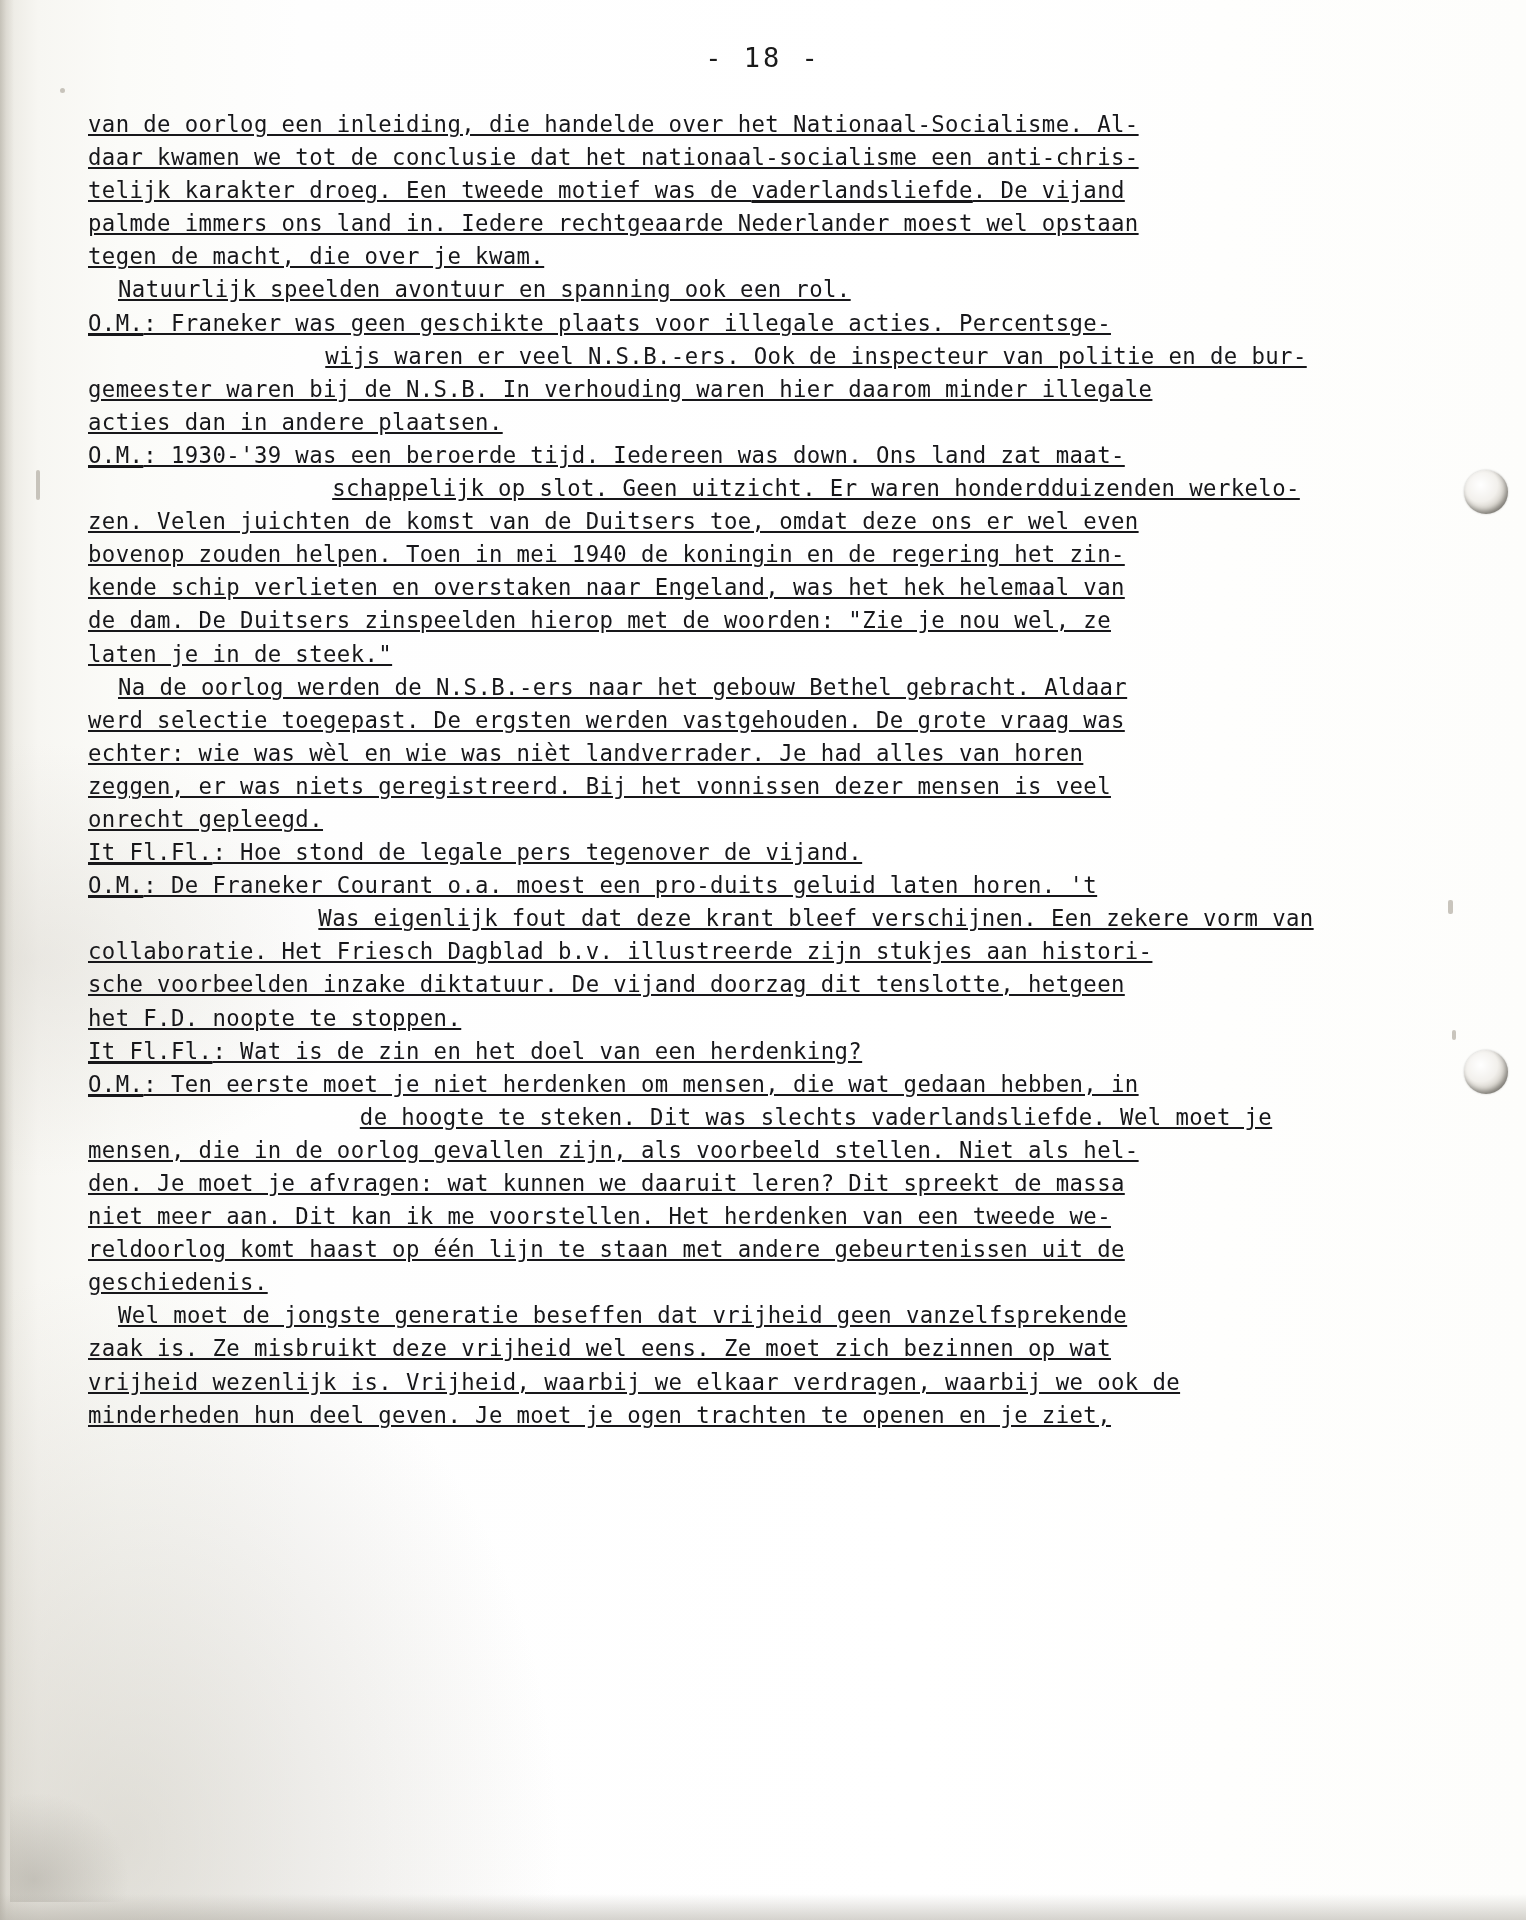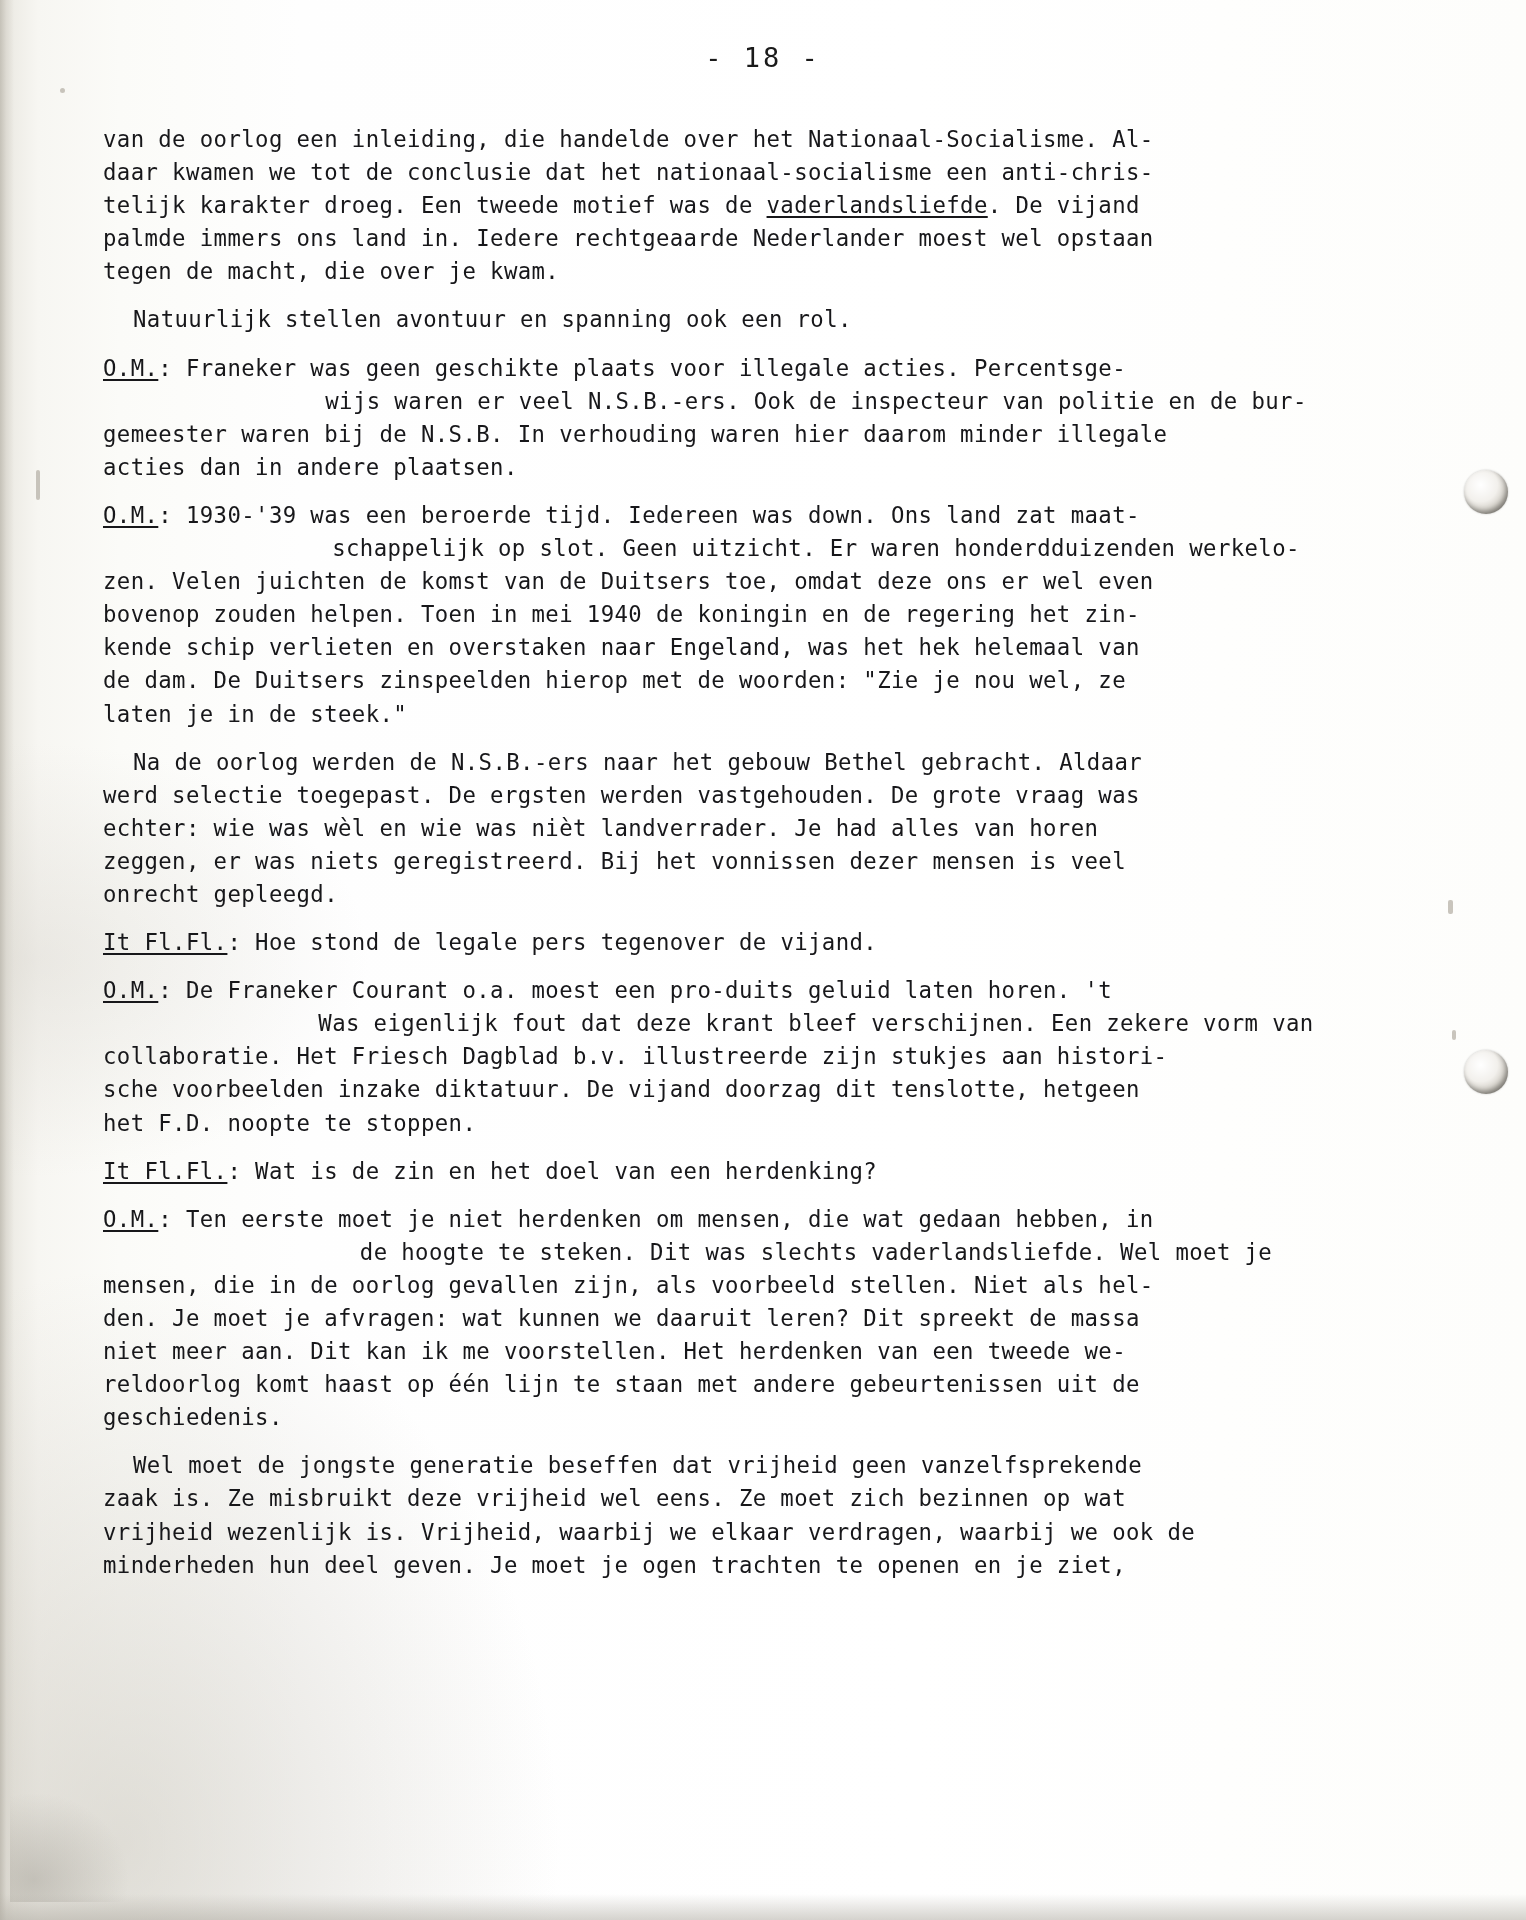--- a/index.html
+++ b/index.html
@@ -67,22 +67,23 @@
     left: 88px;
     top: 108px;
     width: 1368px;
     font-size: 22.3px;
     line-height: 33.1px;
     color: #17171a;
     letter-spacing: 0.4px;
   }
 
   .para {
-    margin: 15px;
+    margin: 0;
     white-space: pre-wrap;
+    text-decoration: underline;
   }
   .line {
     display: block;
     white-space: pre;
   }
   .line.indent-1 { padding-left: 30px; }
   .line.indent-2 { padding-left: 88px; text-align: center; }
 
   .u { text-decoration: underline; text-underline-offset: 3px; }
 
@@ -119,21 +120,21 @@
   <div class="speck" style="left:1448px; top:900px; width:5px; height:14px; border-radius:2px;"></div>
   <div class="speck" style="left:1452px; top:1030px; width:4px; height:10px; border-radius:2px;"></div>
 
   <div id="page-number">- 18 -</div>
 
   <div id="punch-top" class="punch"></div>
   <div id="punch-bottom" class="punch"></div>
 
   <div id="body-text">
       <div class="para"><span class="line">van de oorlog een inleiding, die handelde over het Nationaal-Socialisme. Al-</span><span class="line">daar kwamen we tot de conclusie dat het nationaal-socialisme een anti-chris-</span><span class="line">telijk karakter droeg. Een tweede motief was de <span class="u">vaderlandsliefde</span>. De vijand</span><span class="line">palmde immers ons land in. Iedere rechtgeaarde Nederlander moest wel opstaan</span><span class="line">tegen de macht, die over je kwam.</span></div>
-      <div class="para"><span class="line indent-1">Natuurlijk stellen avontuur en spanning ook een rol.</span></div>
+      <div class="para"><span class="line indent-1">Natuurlijk speelden avontuur en spanning ook een rol.</span></div>
       <div class="para"><span class="line"><span class="u">O.M.</span>: Franeker was geen geschikte plaats voor illegale acties. Percentsge-</span><span class="line indent-2">wijs waren er veel N.S.B.-ers. Ook de inspecteur van politie en de bur-</span><span class="line">gemeester waren bij de N.S.B. In verhouding waren hier daarom minder illegale</span><span class="line">acties dan in andere plaatsen.</span></div>
       <div class="para"><span class="line"><span class="u">O.M.</span>: 1930-'39 was een beroerde tijd. Iedereen was down. Ons land zat maat-</span><span class="line indent-2">schappelijk op slot. Geen uitzicht. Er waren honderdduizenden werkelo-</span><span class="line">zen. Velen juichten de komst van de Duitsers toe, omdat deze ons er wel even</span><span class="line">bovenop zouden helpen. Toen in mei 1940 de koningin en de regering het zin-</span><span class="line">kende schip verlieten en overstaken naar Engeland, was het hek helemaal van</span><span class="line">de dam. De Duitsers zinspeelden hierop met de woorden: "Zie je nou wel, ze</span><span class="line">laten je in de steek."</span></div>
       <div class="para"><span class="line indent-1">Na de oorlog werden de N.S.B.-ers naar het gebouw Bethel gebracht. Aldaar</span><span class="line">werd selectie toegepast. De ergsten werden vastgehouden. De grote vraag was</span><span class="line">echter: wie was wèl en wie was nièt landverrader. Je had alles van horen</span><span class="line">zeggen, er was niets geregistreerd. Bij het vonnissen dezer mensen is veel</span><span class="line">onrecht gepleegd.</span></div>
       <div class="para"><span class="line"><span class="u">It Fl.Fl.</span>: Hoe stond de legale pers tegenover de vijand.</span></div>
       <div class="para"><span class="line"><span class="u">O.M.</span>: De Franeker Courant o.a. moest een pro-duits geluid laten horen. 't</span><span class="line indent-2">Was eigenlijk fout dat deze krant bleef verschijnen. Een zekere vorm van</span><span class="line">collaboratie. Het Friesch Dagblad b.v. illustreerde zijn stukjes aan histori-</span><span class="line">sche voorbeelden inzake diktatuur. De vijand doorzag dit tenslotte, hetgeen</span><span class="line">het F.D. noopte te stoppen.</span></div>
       <div class="para"><span class="line"><span class="u">It Fl.Fl.</span>: Wat is de zin en het doel van een herdenking?</span></div>
       <div class="para"><span class="line"><span class="u">O.M.</span>: Ten eerste moet je niet herdenken om mensen, die wat gedaan hebben, in</span><span class="line indent-2">de hoogte te steken. Dit was slechts vaderlandsliefde. Wel moet je</span><span class="line">mensen, die in de oorlog gevallen zijn, als voorbeeld stellen. Niet als hel-</span><span class="line">den. Je moet je afvragen: wat kunnen we daaruit leren? Dit spreekt de massa</span><span class="line">niet meer aan. Dit kan ik me voorstellen. Het herdenken van een tweede we-</span><span class="line">reldoorlog komt haast op één lijn te staan met andere gebeurtenissen uit de</span><span class="line">geschiedenis.</span></div>
       <div class="para"><span class="line indent-1">Wel moet de jongste generatie beseffen dat vrijheid geen vanzelfsprekende</span><span class="line">zaak is. Ze misbruikt deze vrijheid wel eens. Ze moet zich bezinnen op wat</span><span class="line">vrijheid wezenlijk is. Vrijheid, waarbij we elkaar verdragen, waarbij we ook de</span><span class="line">minderheden hun deel geven. Je moet je ogen trachten te openen en je ziet,</span></div>
     </div>
 

